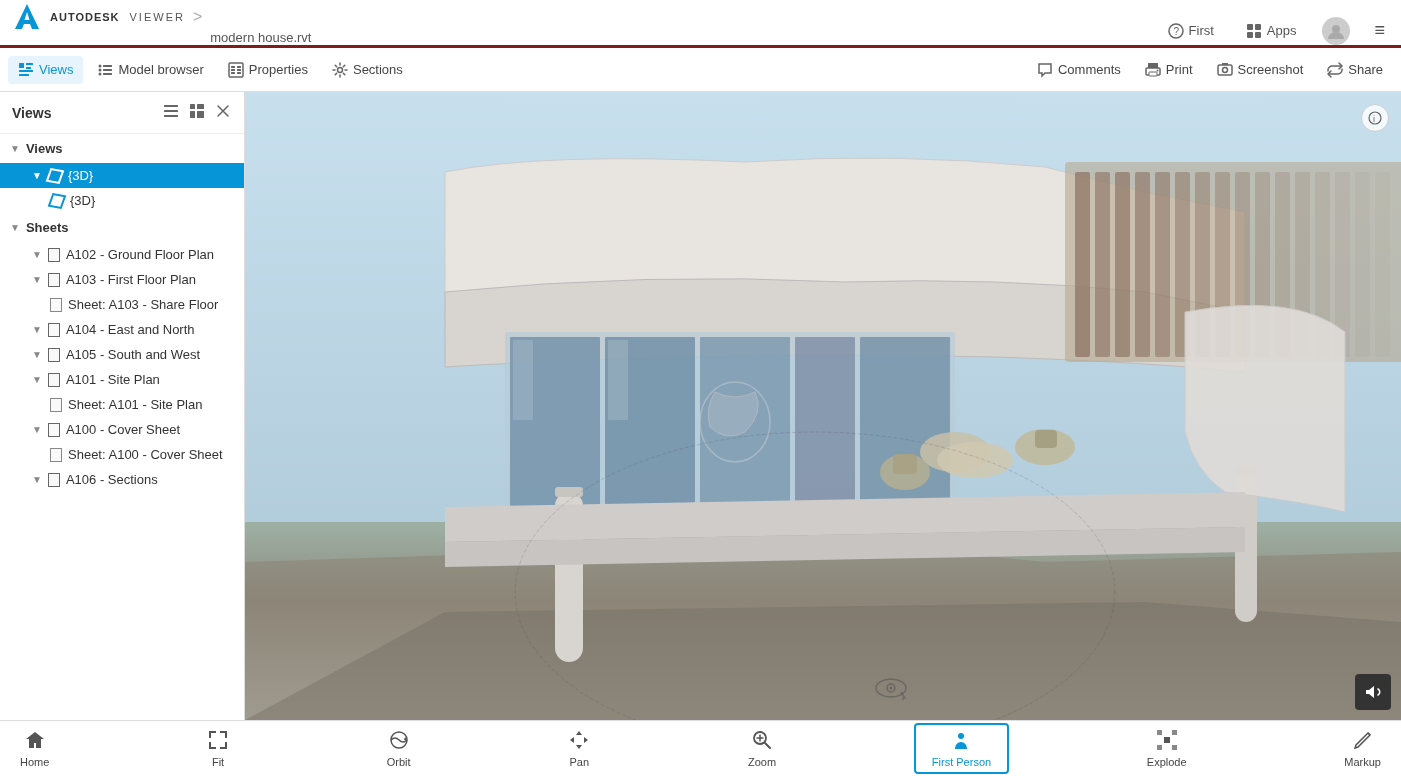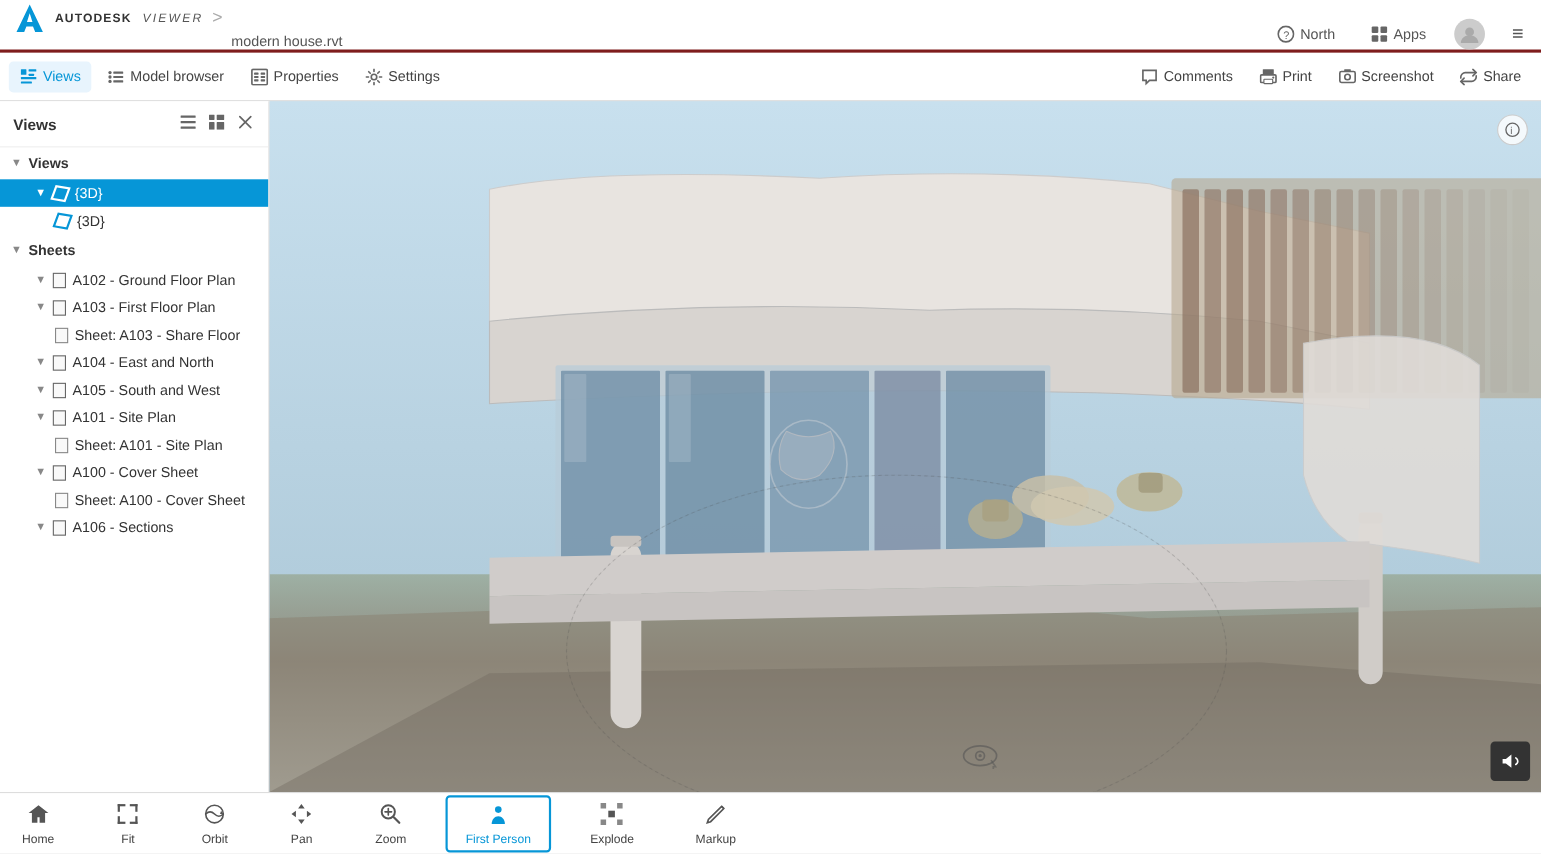--- a/index.html
+++ b/index.html
@@ -203,21 +203,21 @@
       font-size: 20px;
     }
 
     
     .bottom-toolbar {
       height: 56px;
       background: #fff;
       border-top: 1px solid #ddd;
       display: flex;
       align-items: center;
-      justify-content: flex-start;
+      justify-content: space-between;
       gap: 16px;
     }
     .bottom-btn {
       display: flex;
       flex-direction: column;
       align-items: center;
       gap: 2px;
       padding: 6px 20px;
       cursor: pointer;
       font-size: 11px;
@@ -248,31 +248,31 @@
   </style>
 </head>
 <body>
 
 <div class="top-bar">
   <div class="logo-area">
     <svg class="logo-icon" viewBox="0 0 30 30" fill="none">
       <path d="M15 2L3 27h7l2-5h6l2 5h7L15 2zm0 8l2.5 8h-5L15 10z" fill="#0696d7"></path>
     </svg>
     <span style="font-size:11px;font-weight:700;color:#333;letter-spacing:1px;">AUTODESK</span>
-    <span style="font-size:11px;font-weight:400;color:#555;letter-spacing:2px;margin-left:2px;font-style:italic;">VIEWER</span>
+    <span style="font-size:11px;font-weight:400;color:#555;letter-spacing:2px;margin-left:2px;">VIEWER</span>
     <span class="breadcrumb-sep">&gt;</span>
     <span class="file-name">modern house.rvt</span>
   </div>
   <div class="top-bar-right">
     <button class="top-bar-btn">
       <svg width="16" height="16" viewBox="0 0 16 16" fill="none">
         <circle cx="8" cy="8" r="7" stroke="#666" stroke-width="1.5"></circle>
         <text x="5.5" y="12" font-size="10" fill="#666">?</text>
       </svg>
-      <span>North</span>
+      <span>First</span>
     </button>
     <button class="top-bar-btn">
       <svg width="16" height="16" viewBox="0 0 16 16">
         <rect x="1" y="1" width="6" height="6" rx="1" fill="#666"></rect>
         <rect x="9" y="1" width="6" height="6" rx="1" fill="#666"></rect>
         <rect x="1" y="9" width="6" height="6" rx="1" fill="#666"></rect>
         <rect x="9" y="9" width="6" height="6" rx="1" fill="#666"></rect>
       </svg>
       <span>Apps</span>
     </button>
@@ -320,21 +320,21 @@
       <rect x="3" y="10" width="4" height="2" rx="0.5" fill="#666"></rect>
       <rect x="9" y="10" width="4" height="2" rx="0.5" fill="#666"></rect>
     </svg>
     <span>Properties</span>
   </button>
   <button class="toolbar-btn">
     <svg width="16" height="16" viewBox="0 0 16 16">
       <circle cx="8" cy="8" r="2.5" stroke="#666" stroke-width="1.5" fill="none"></circle>
       <path d="M8 1v2M8 13v2M1 8h2M13 8h2M3.2 3.2l1.4 1.4M11.4 11.4l1.4 1.4M3.2 12.8l1.4-1.4M11.4 4.6l1.4-1.4" stroke="#666" stroke-width="1.5" stroke-linecap="round"></path>
     </svg>
-    <span>Settings</span>
+    <span>Sections</span>
   </button>
 
   <div class="toolbar-right">
     <button class="toolbar-btn">
       <svg width="16" height="16" viewBox="0 0 16 16">
         <path d="M2 2h12v9H8l-3 3v-3H2z" stroke="#666" stroke-width="1.5" fill="none"></path>
       </svg>
       <span>Comments</span>
     </button>
     <button class="toolbar-btn">

